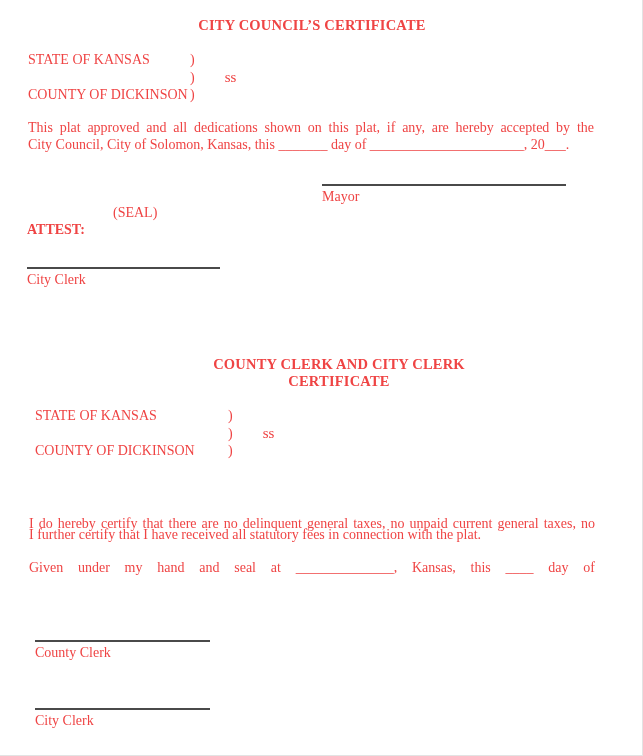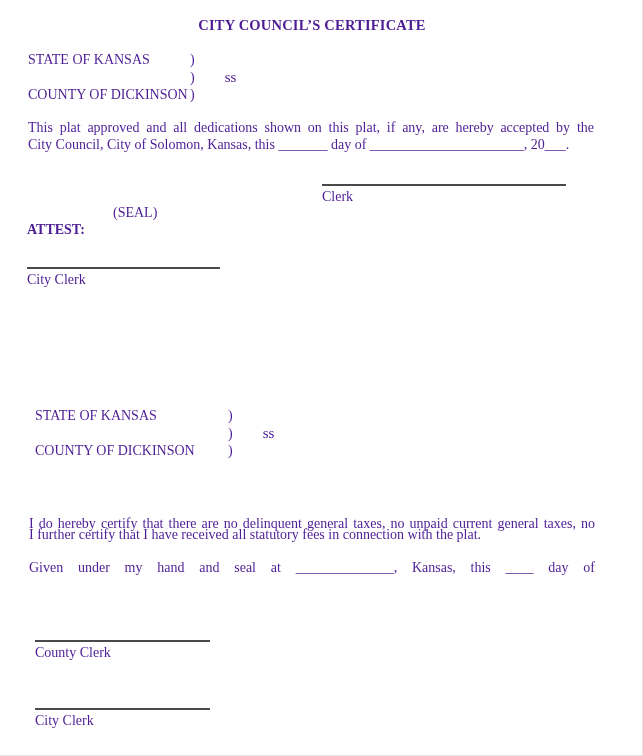--- a/index.html
+++ b/index.html
@@ -7,21 +7,21 @@
     padding: 0;
     background: #ffffff;
   }
   .page {
     position: relative;
     width: 643px;
     height: 756px;
     background: #ffffff;
     font-family: "Liberation Serif", "DejaVu Serif", serif;
     font-size: 14px;
-    color: #4c1d95;
+    color: #ef4444;
     overflow: hidden;
     box-sizing: border-box;
     border-right: 1px solid #e3e3e3;
     border-bottom: 1px solid #e3e3e3;
   }
   .abs { position: absolute; }
   .title {
     font-weight: bold;
     text-align: center;
     font-size: 14.5px;
@@ -63,32 +63,36 @@
     </div>
   </div>
 
   <div class="abs para" style="top:119px; left:28px;">
     <div class="jline">This plat approved and all dedications shown on this plat, if any, are hereby accepted by the</div>
     <div class="lline">City Council, City of Solomon, Kansas, this _______ day of ______________________, 20___.</div>
   </div>
 
   <div class="abs" style="top:184px; left:322px; width:244px;">
     <div class="sig-line"></div>
-    <div class="sig-label">Clerk</div>
+    <div class="sig-label">Mayor</div>
   </div>
 
   <div class="abs seal" style="top:204px; left:113px;">(SEAL)</div>
 
   <div class="abs" style="top:221px; left:27px; line-height:17px;font-weight:bold;">ATTEST:</div>
 
   <div class="abs" style="top:267px; left:27px; width:193px;">
     <div class="sig-line"></div>
     <div class="sig-label">City Clerk</div>
   </div>
 
+  <div class="abs title" style="top:356px; left:35px; width:608px;">
+    <div>COUNTY CLERK AND CITY CLERK</div>
+    <div>CERTIFICATE</div>
+  </div>
 
   <div class="abs venue-2" style="top:407px; left:35px;">
     <div class="venue-row">
       <span class="venue-label">STATE OF KANSAS</span><span class="paren">)</span>
     </div>
     <div class="venue-row">
       <span class="venue-label"></span><span class="paren">)</span><span class="ss">ss</span>
     </div>
     <div class="venue-row">
       <span class="venue-label">COUNTY OF DICKINSON</span><span class="paren">)</span>

